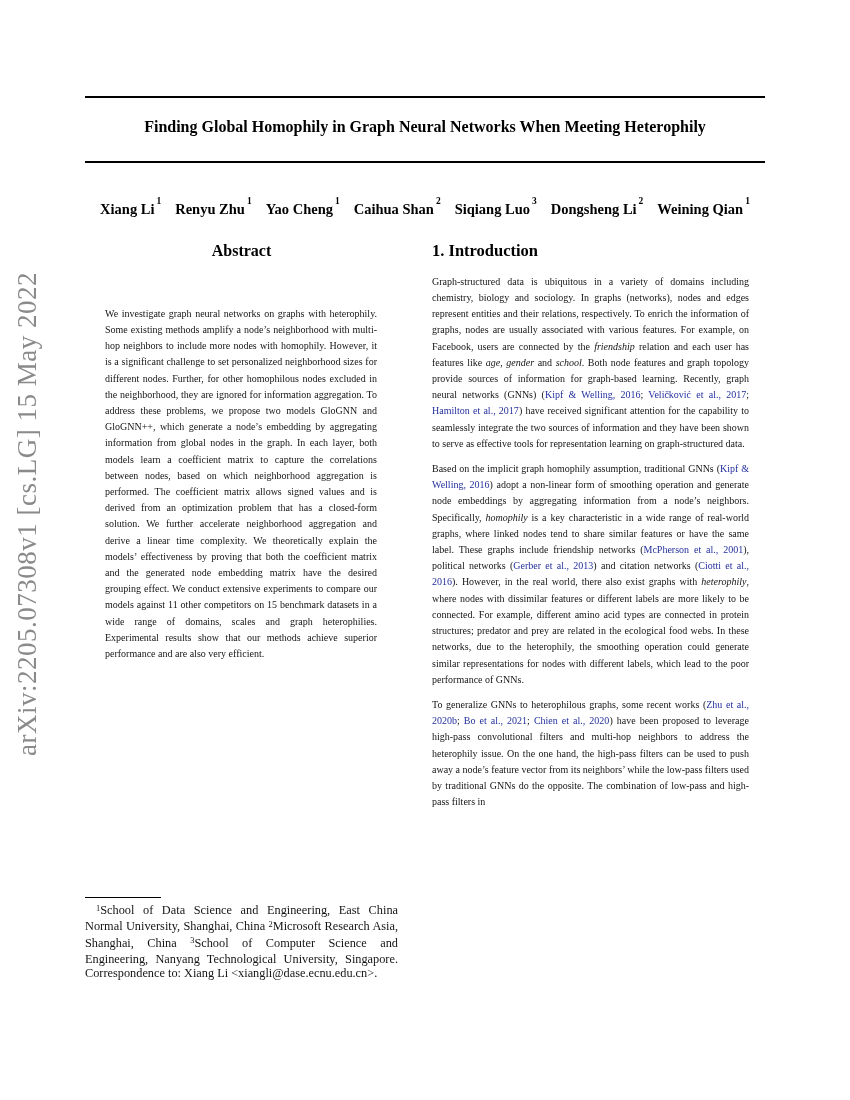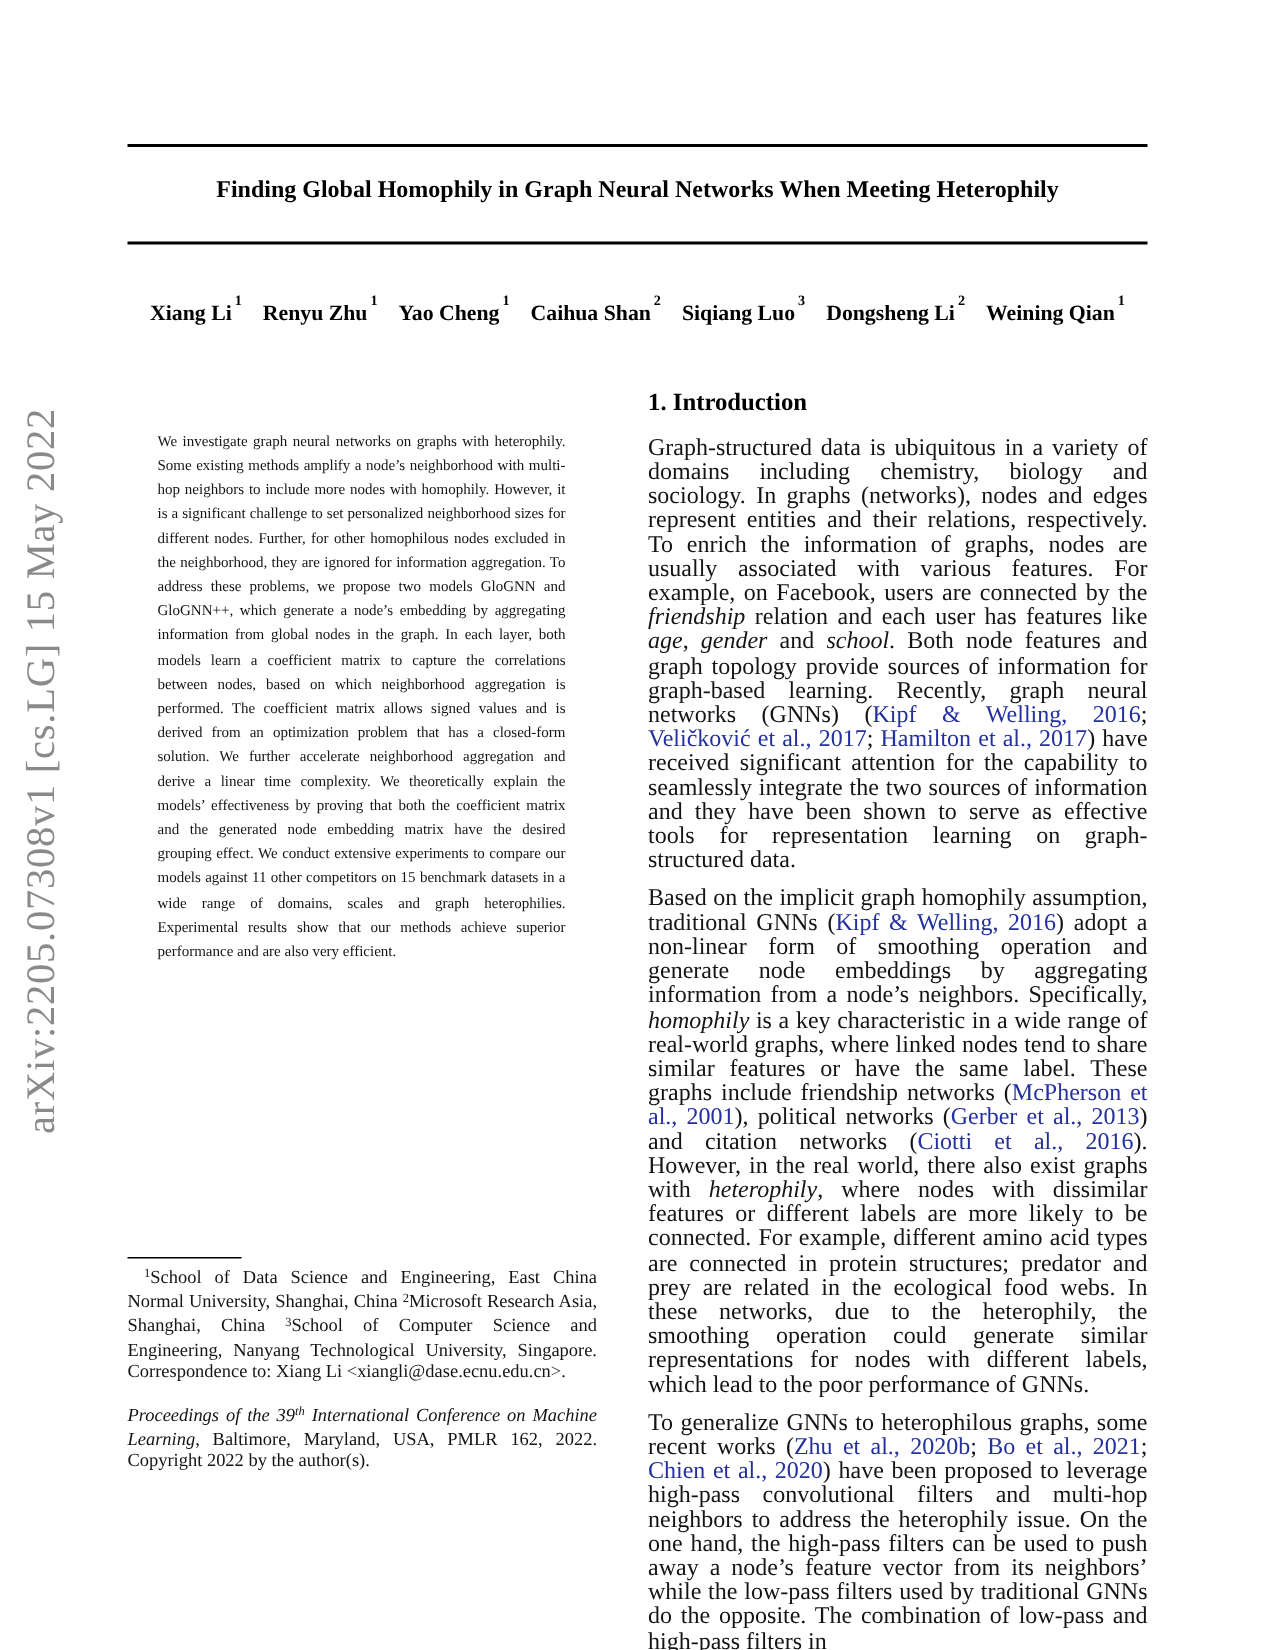--- a/index.html
+++ b/index.html
@@ -36,22 +36,22 @@
   .col-left  { width:313px; }
   .col-gap   { width:34px; }
   .col-right { width:333px; }
 
   .abstract-heading { text-align:center; font-size:16px; font-weight:700; line-height:19px; color:#000; }
   .abstract-body {
     margin-top:46px; padding:0 21px 0 20px;
     font-size:10px; line-height:16.2px; text-align:justify; hyphens:auto;
   }
 
-  .section-heading { font-size:16.5px; font-weight:700; line-height:19px; margin:17px 0 14px 0; color:#000; }
-  .para { font-size:16px; line-height:16.2px; text-align:justify; margin:0 0 9px 0; hyphens:auto; }
+  .section-heading { font-size:16.5px; font-weight:700; line-height:19px; margin:0 0 14px 0; color:#000; }
+  .para { font-size:10px; line-height:16.2px; text-align:justify; margin:0 16px 9px 0; hyphens:auto; }
   .para:last-child { margin-bottom:0; }
 
   .cite { color:var(--link); }
   .i { font-style:italic; }
   .sup { font-size:68%; position:relative; top:-0.38em; }
 
   .footnote { position:absolute; left:0; bottom:0; width:313px; }
   .footnote-rule { width:76px; border-top:1px solid #000; margin:0 0 5px 0; }
   .affiliations { font-size:12.3px; line-height:14.4px; text-align:justify; text-indent:11px; hyphens:auto; }
   .proceedings { margin-top:14px; font-size:12.3px; line-height:14.4px; text-align:justify; hyphens:auto; }
@@ -69,33 +69,33 @@
 
     <h1 class="title">Finding Global Homophily in Graph Neural Networks When Meeting Heterophily</h1>
 
     <hr class="rule rule-bottom">
 
     <div class="authors"><span class="author">Xiang Li<sup>1</sup></span><span class="author">Renyu Zhu<sup>1</sup></span><span class="author">Yao Cheng<sup>1</sup></span><span class="author">Caihua Shan<sup>2</sup></span><span class="author">Siqiang Luo<sup>3</sup></span><span class="author">Dongsheng Li<sup>2</sup></span><span class="author">Weining Qian<sup>1</sup></span></div>
 
     <div class="columns">
 
       <div class="col-left">
+        <div class="abstract-heading">Abstract</div>
         <div class="abstract-body">We investigate graph neural networks on graphs with heterophily. Some existing methods amplify a node’s neighborhood with multi-hop neighbors to include more nodes with homophily. However, it is a significant challenge to set personalized neighborhood sizes for different nodes. Further, for other homophilous nodes excluded in the neighborhood, they are ignored for information aggregation. To address these problems, we propose two models GloGNN and GloGNN++, which generate a node’s embedding by aggregating information from global nodes in the graph. In each layer, both models learn a coefficient matrix to capture the correlations between nodes, based on which neighborhood aggregation is performed. The coefficient matrix allows signed values and is derived from an optimization problem that has a closed-form solution. We further accelerate neighborhood aggregation and derive a linear time complexity. We theoretically explain the models’ effectiveness by proving that both the coefficient matrix and the generated node embedding matrix have the desired grouping effect. We conduct extensive experiments to compare our models against 11 other competitors on 15 benchmark datasets in a wide range of domains, scales and graph heterophilies. Experimental results show that our methods achieve superior performance and are also very efficient.</div>
       </div>
 
       <div class="col-gap"></div>
 
       <div class="col-right">
         <h2 class="section-heading">1. Introduction</h2>
         <p class="para"><span>Graph-structured data is ubiquitous in a variety of domains including chemistry, biology and sociology. In graphs (networks), nodes and edges represent entities and their relations, respectively. To enrich the information of graphs, nodes are usually associated with various features. For example, on Facebook, users are connected by the </span><span class="i">friendship</span><span> relation and each user has features like </span><span class="i">age</span><span>, </span><span class="i">gender</span><span> and </span><span class="i">school</span><span>. Both node features and graph topology provide sources of information for graph-based learning. Recently, graph neural networks (GNNs) (</span><span class="cite">Kipf &amp; Welling, 2016</span><span>; </span><span class="cite">Veličković et al., 2017</span><span>; </span><span class="cite">Hamilton et al., 2017</span><span>) have received significant attention for the capability to seamlessly integrate the two sources of information and they have been shown to serve as effective tools for representation learning on graph-structured data.</span></p>
         <p class="para"><span>Based on the implicit graph homophily assumption, traditional GNNs (</span><span class="cite">Kipf &amp; Welling, 2016</span><span>) adopt a non-linear form of smoothing operation and generate node embeddings by aggregating information from a node’s neighbors. Specifically, </span><span class="i">homophily</span><span> is a key characteristic in a wide range of real-world graphs, where linked nodes tend to share similar features or have the same label. These graphs include friendship networks (</span><span class="cite">McPherson et al., 2001</span><span>), political networks (</span><span class="cite">Gerber et al., 2013</span><span>) and citation networks (</span><span class="cite">Ciotti et al., 2016</span><span>). However, in the real world, there also exist graphs with </span><span class="i">heterophily</span><span>, where nodes with dissimilar features or different labels are more likely to be connected. For example, different amino acid types are connected in protein structures; predator and prey are related in the ecological food webs. In these networks, due to the heterophily, the smoothing operation could generate similar representations for nodes with different labels, which lead to the poor performance of GNNs.</span></p>
         <p class="para"><span>To generalize GNNs to heterophilous graphs, some recent works (</span><span class="cite">Zhu et al., 2020b</span><span>; </span><span class="cite">Bo et al., 2021</span><span>; </span><span class="cite">Chien et al., 2020</span><span>) have been proposed to leverage high-pass convolutional filters and multi-hop neighbors to address the heterophily issue. On the one hand, the high-pass filters can be used to push away a node’s feature vector from its neighbors’ while the low-pass filters used by traditional GNNs do the opposite. The combination of low-pass and high-pass filters in</span></p>
       </div>
 
       <div class="footnote">
         <div class="footnote-rule"></div>
         <div class="affiliations"><span class="sup">1</span><span>School of Data Science and Engineering, East China Normal University, Shanghai, China </span><span class="sup">2</span><span>Microsoft Research Asia, Shanghai, China </span><span class="sup">3</span><span>School of Computer Science and Engineering, Nanyang Technological University, Singapore. Correspondence to: Xiang Li &lt;xiangli@dase.ecnu.edu.cn&gt;.</span></div>
-        <div class="proceedings"><span class="i">Proceedings of the 39</span><span class="i sup">th</span><span class="i"> International Conference on Machine Learning</span><span>, Baltimore, Maryland, USA, PMLR 162, 2022. Copyright 2022 by the author(s).</span></div>
       </div>
 
     </div>
   </div>
 </div>
 
 </body></html>

